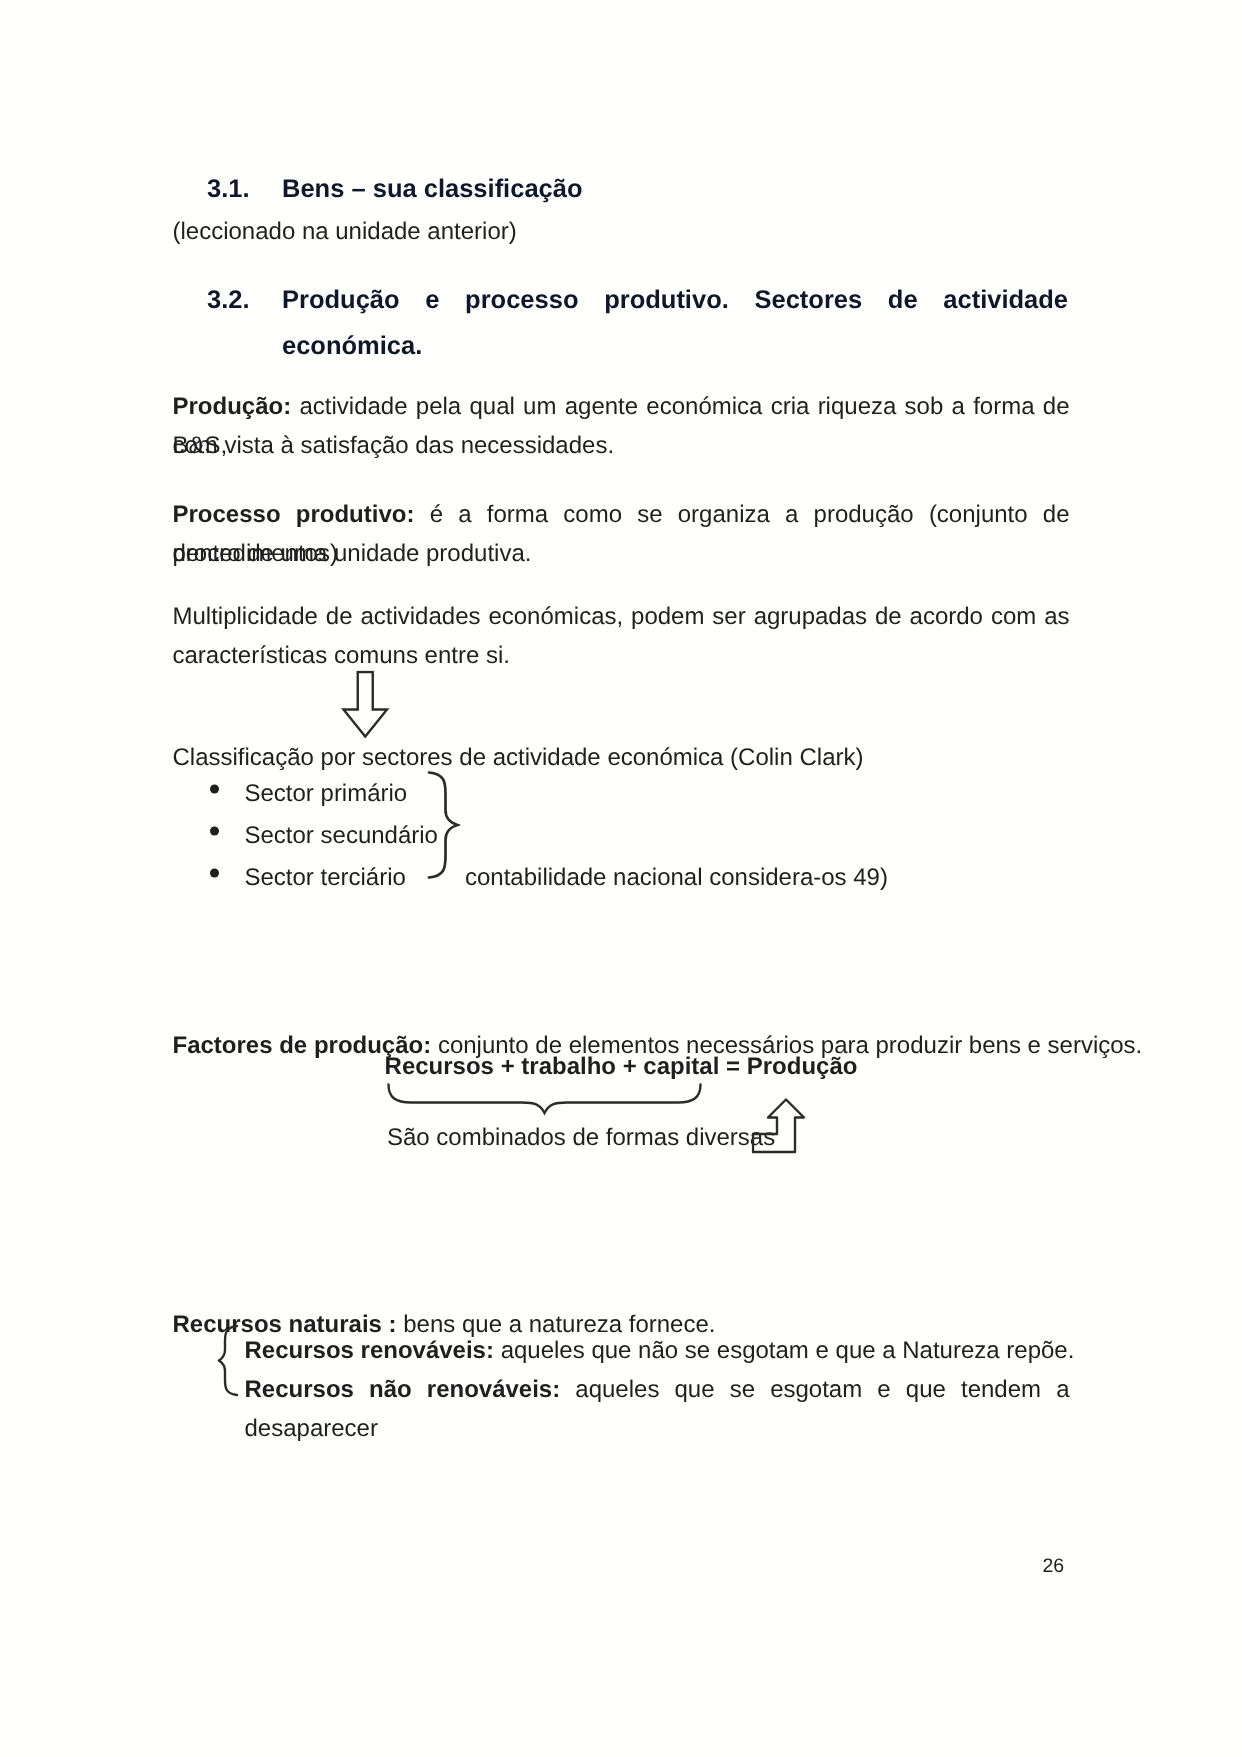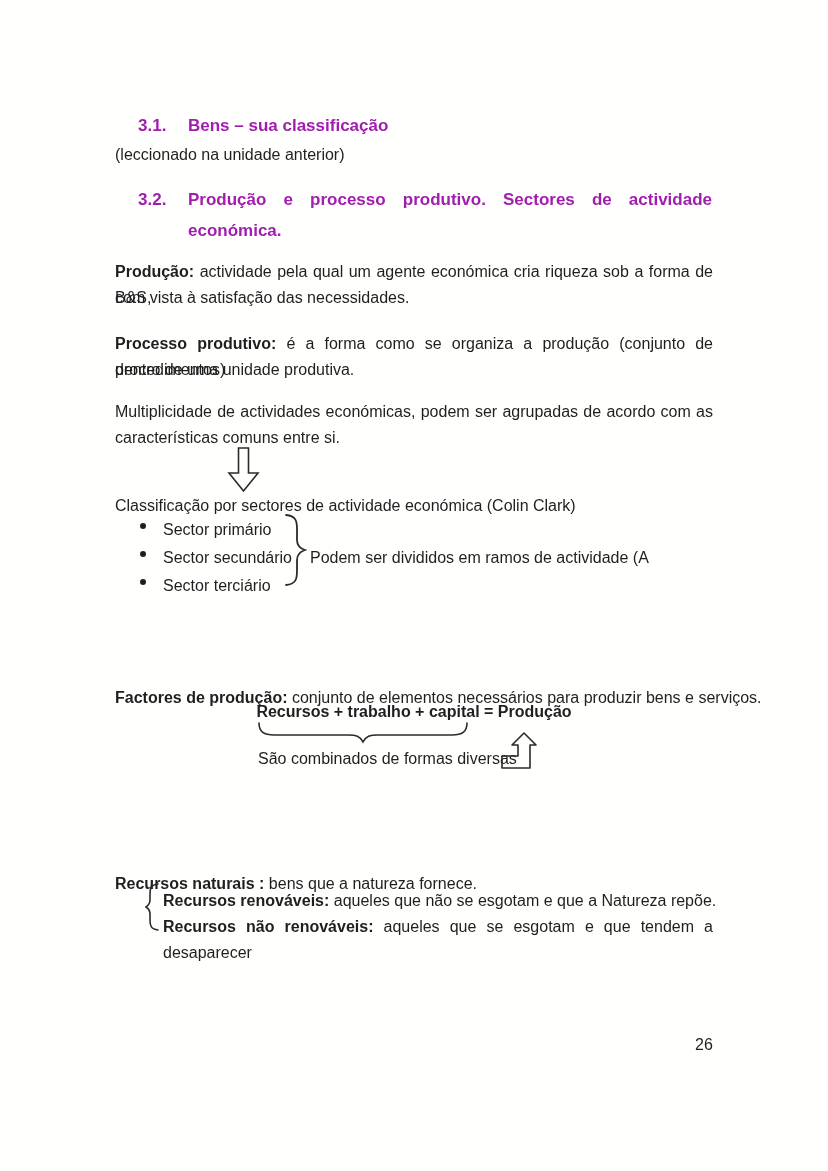--- a/index.html
+++ b/index.html
@@ -10,27 +10,27 @@
     font-family:"Liberation Sans", sans-serif;
     color:#1f1f1f;
     overflow:hidden;
   }
   .abs{position:absolute;}
   .body-line{font-size:16px;line-height:26px;height:26px;white-space:nowrap;}
   .wrapline{font-size:16px;line-height:26px;white-space:nowrap;}
   .just{width:598px;text-align:justify;text-align-last:justify;white-space:normal;}
   .lead{font-weight:bold;}
   .blead{font-weight:bold;}
-  .heading{color:#a21caf;font-weight:bold;font-size:17px;line-height:20px;white-space:nowrap;}
+  .heading{color:#0f172a;font-weight:bold;font-size:17px;line-height:20px;white-space:nowrap;}
   .hnum{display:inline-block;width:50px;}
   .h32just{width:524px;text-align:justify;text-align-last:justify;white-space:normal;}
   .bullet-dot{position:absolute;left:-23px;top:6px;width:6px;height:6px;border-radius:50%;background:#1f1f1f;}
   .shape{stroke:#2b2b2b;fill:none;}
   .formula{width:828px;text-align:center;font-weight:bold;font-size:16px;white-space:nowrap;}
-  .pageno{font-size:16px;}
+  .pageno{font-size:13px;}
 </style>
 </head>
 <body>
 
 <div class="page">
 
   <div class="abs heading" style="left:138px;top:116px;">
     <span class="hnum">3.1.</span><span>Bens – sua classificação</span>
   </div>
 
@@ -69,21 +69,21 @@
   </div>
   <div class="abs body-line" style="left:163px;top:573px;">
     <span class="bullet-dot"></span>
     <span>Sector terciário</span>
   </div>
 
   <svg class="abs" style="left:283px;top:513px;" width="24" height="74" viewBox="0 0 24 74">
     <path class="shape" stroke-width="1.8" stroke-linecap="round" d="M3 2 C 13 3, 14 8, 14 16 L 14 27 C 14 32, 16 35, 22 37 C 16 39, 14 42, 14 47 L 14 58 C 14 66, 13 71, 3 72"></path>
   </svg>
 
-  <div class="abs body-line" style="left:310px;top:545px;">Podem ser divididos em ramos de actividade (A</div>
+  <div class="abs body-line" style="left:310px;top:573px;">contabilidade nacional considera-os 49)</div>
 
 
   <div class="abs body-line" style="left:115px;top:653px;margin-top:32px;">
     <span class="lead">Factores de produção:</span><span> conjunto de elementos necessários para produzir bens e serviços.</span>
   </div>
 
   <div class="abs formula" style="left:0;top:703px;">Recursos + trabalho + capital = Produção</div>
 
   <svg class="abs" style="left:256px;top:722px;" width="214" height="22" viewBox="0 0 214 22">
     <path class="shape" stroke-width="1.6" stroke-linecap="round" d="M3 1 C 3 10, 8 13, 18 13 L 92 13 C 100 13, 104 14, 107 20 C 110 14, 114 13, 122 13 L 196 13 C 206 13, 211 10, 211 1"></path>

